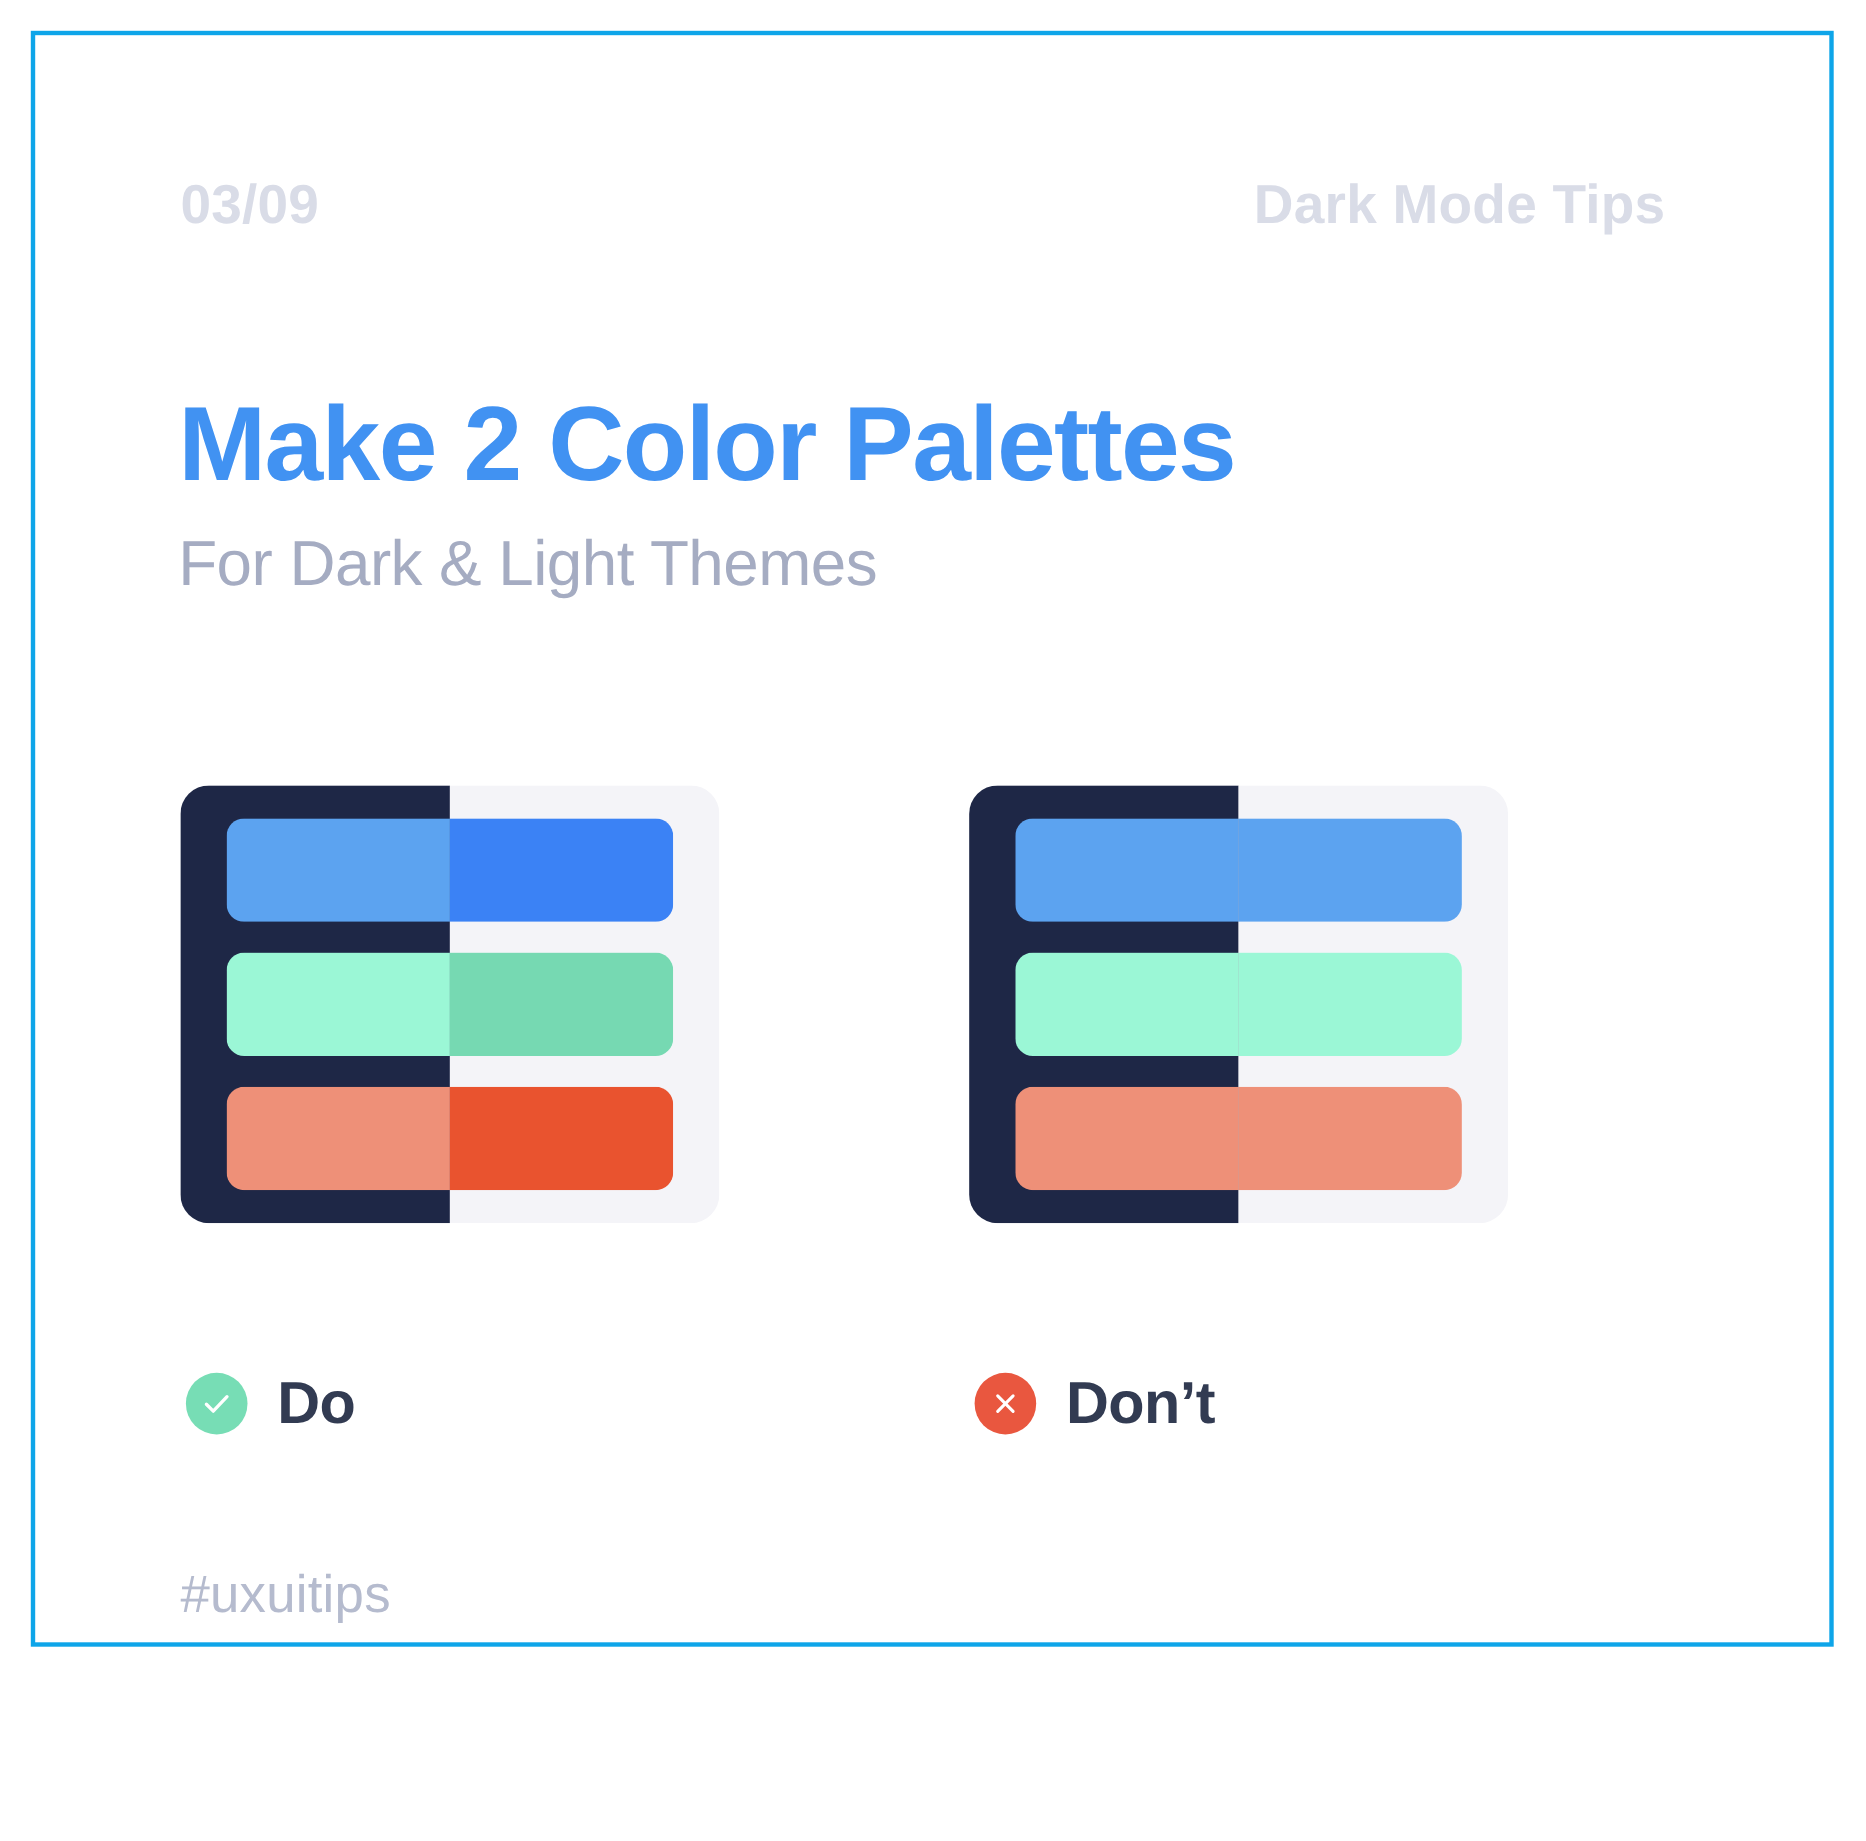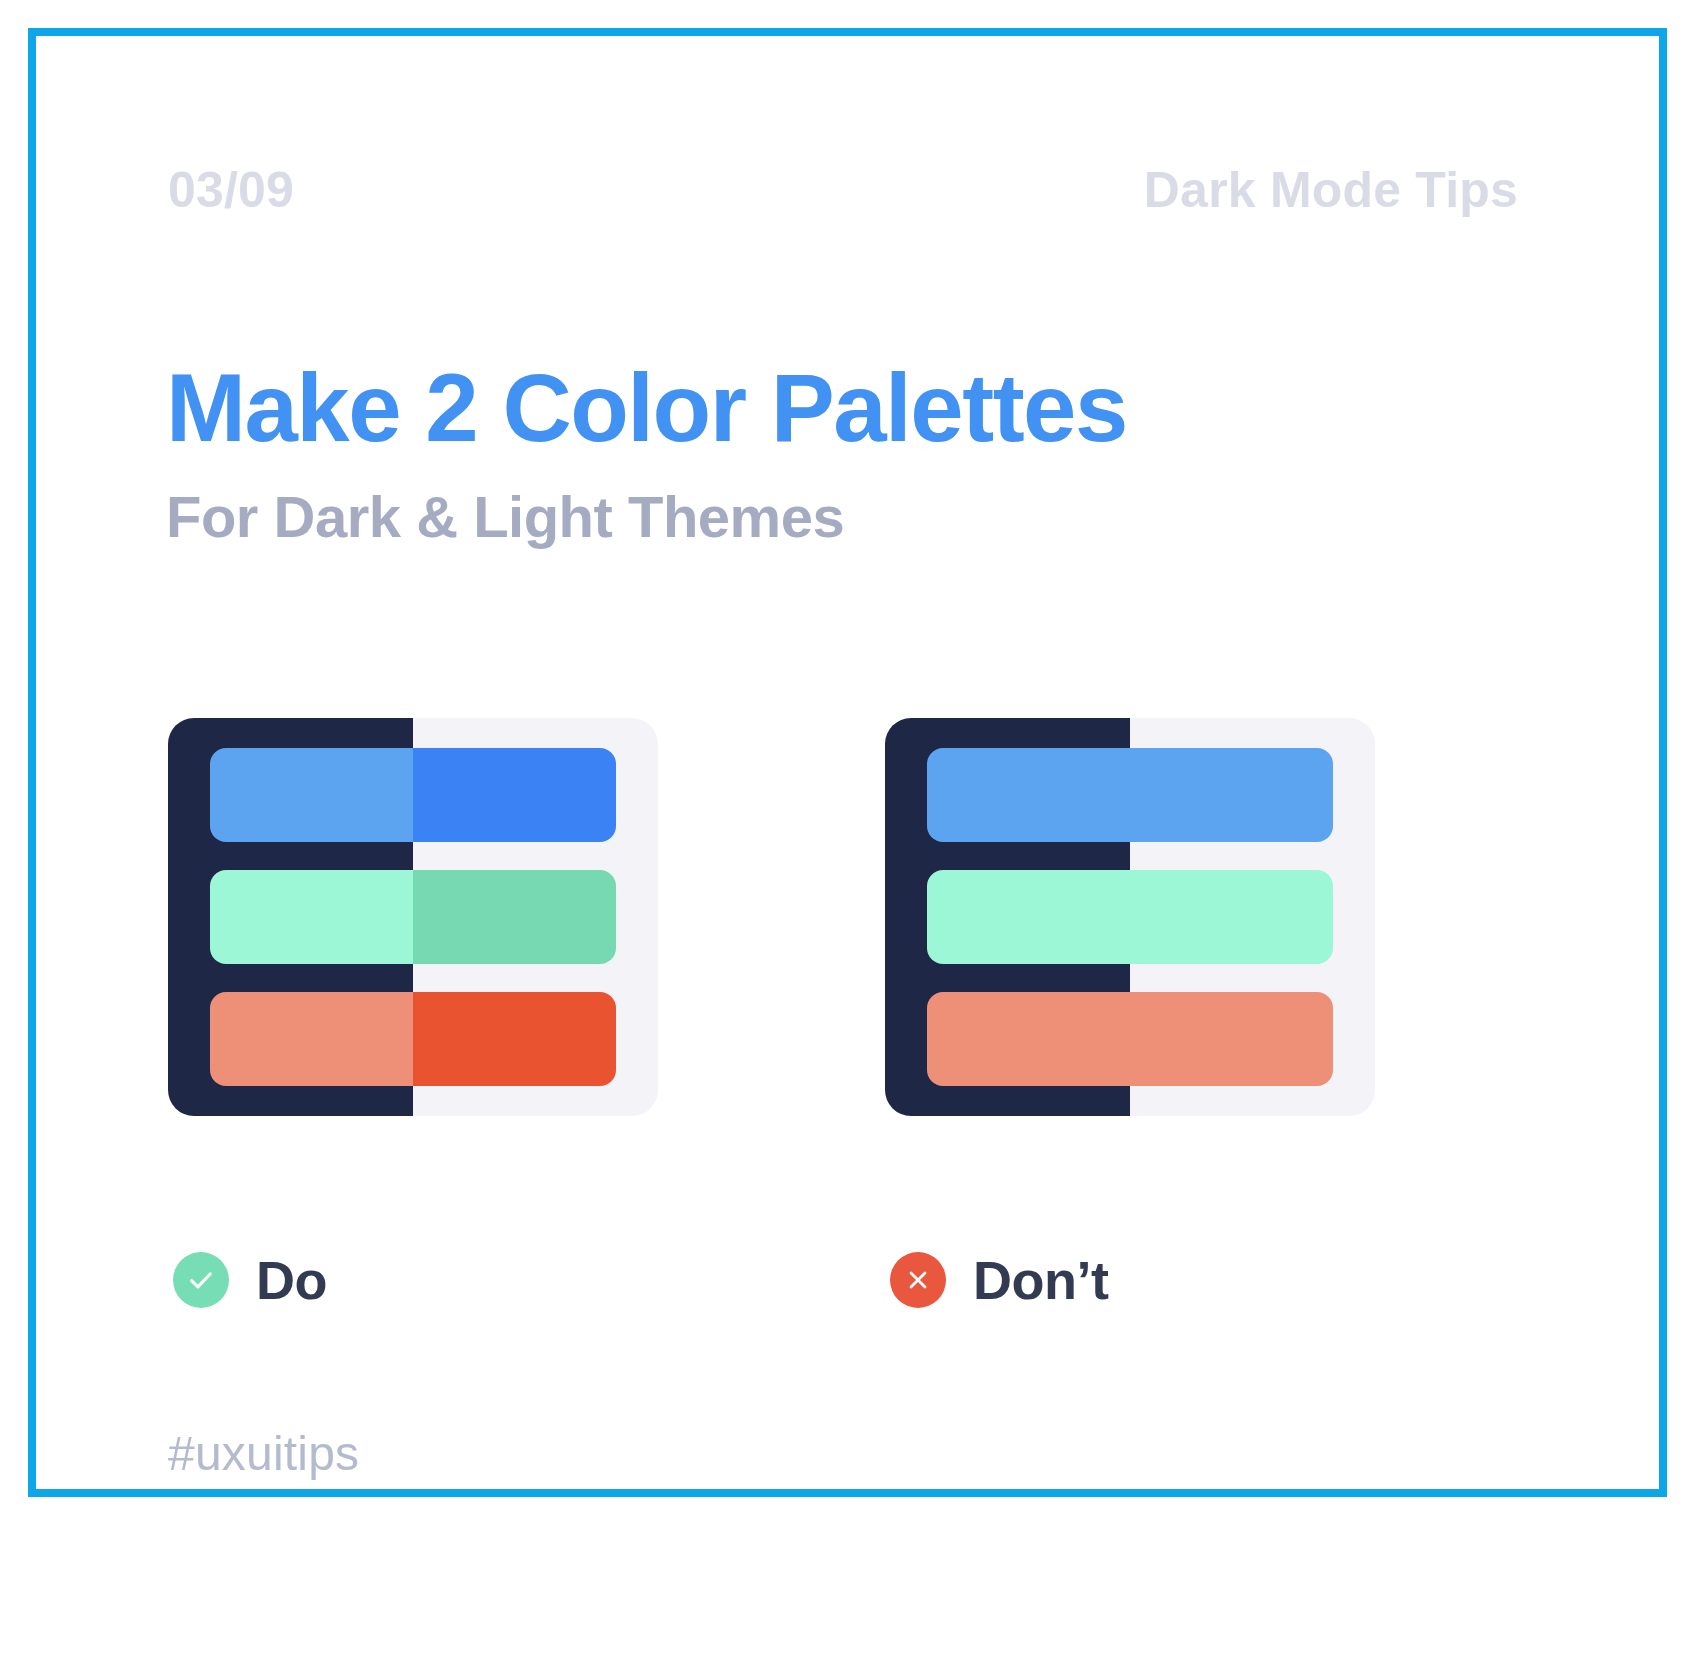--- a/index.html
+++ b/index.html
@@ -13,21 +13,21 @@
     font-family: "Liberation Sans", "DejaVu Sans", sans-serif;
     -webkit-font-smoothing: antialiased;
   }
 
   .slide {
     position: absolute;
     left: 28px;
     top: 28px;
     width: 1639px;
     height: 1469px;
-    border: 8px solid #0ea5e9;
+    border: 4px solid #0ea5e9;
     background: #ffffff;
     box-sizing: border-box;
   }
 
   
   .header {
     position: absolute;
     left: 132px;
     top: 125px;
     width: 1350px;
@@ -56,21 +56,21 @@
     line-height: 1.0;
     font-weight: 800;
     color: #4192F2;
     letter-spacing: -1.5px;
     margin: 0;
     white-space: nowrap;
   }
   .subtitle {
     font-size: 58px;
     line-height: 1.0;
-    font-weight: 700;
+    font-weight: 400;
     color: #A5ACC2;
     letter-spacing: -0.5px;
     margin: 32px 0 0 0;
     white-space: nowrap;
   }
 
   
   .cards {
     position: absolute;
     left: 0;

